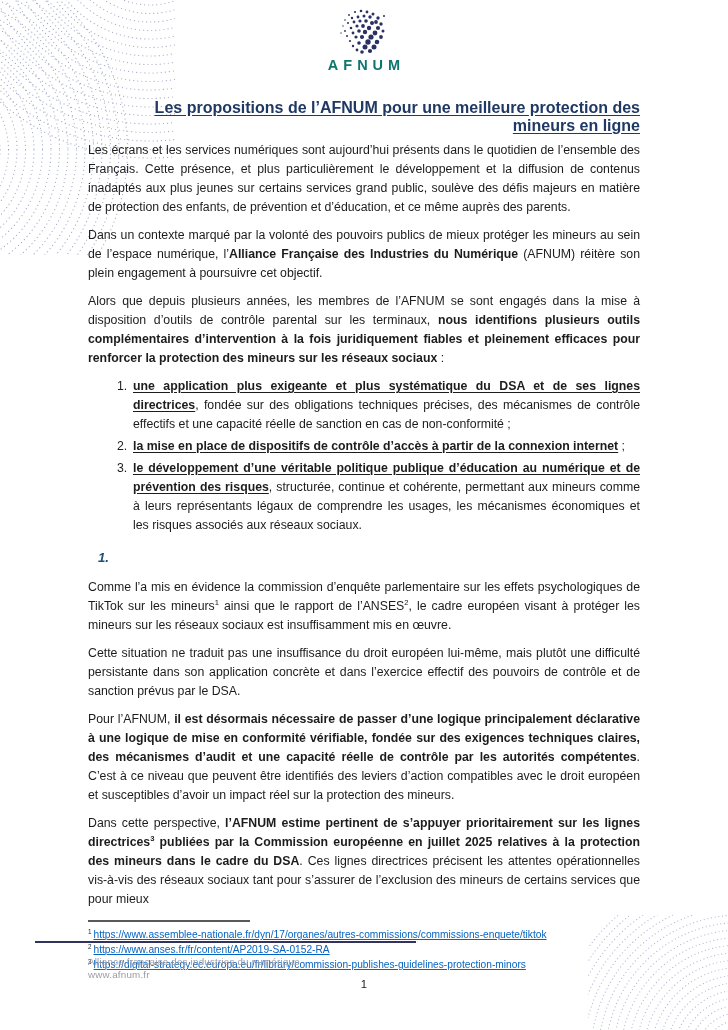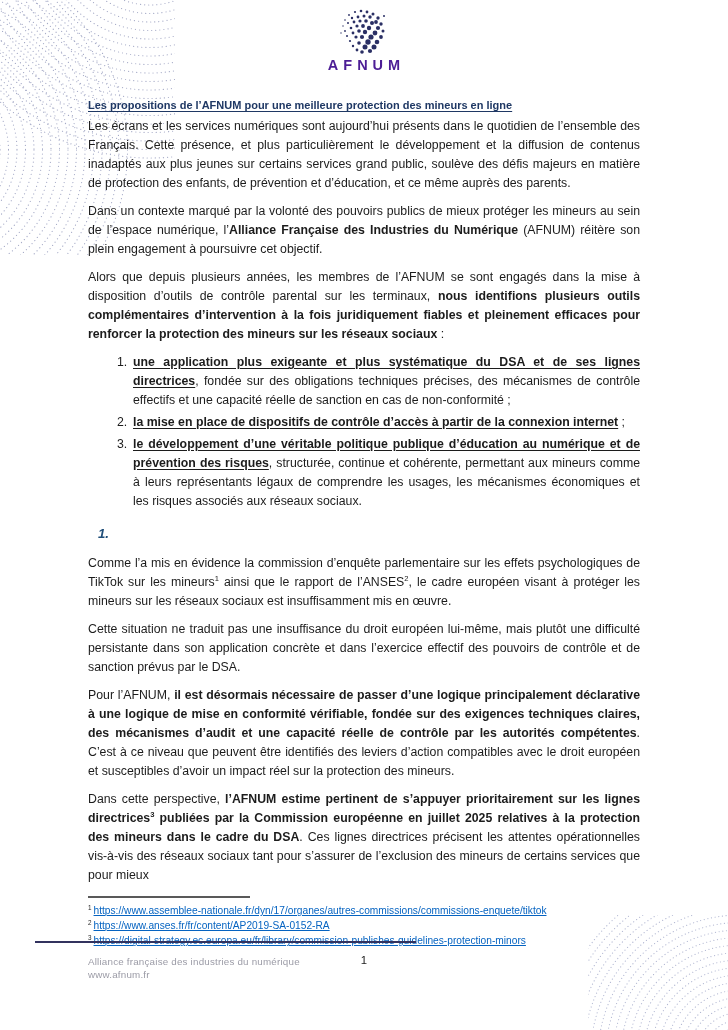--- a/index.html
+++ b/index.html
@@ -13,31 +13,31 @@
   }
   .deco{position:absolute;pointer-events:none;}
   .deco-tl{top:0;left:0;}
   .deco-br{bottom:0;right:0;}
 
   .logo-block{position:relative;padding-top:6px;text-align:center;}
   .logo-dots{display:block;margin:0 auto;}
   .logo-wordmark{
     display:block;margin-top:1px;
     font-size:14.5px;font-weight:700;letter-spacing:5px;
-    color:#4c1d95;text-indent:5px;
+    color:#0f766e;text-indent:5px;
   }
 
   .content{
     position:relative;
     padding:0 88px;
   }
   .doc-title{
     margin-top:26px;
-    text-align:left;
-    font-size:11px;font-weight:700;
+    text-align:right;
+    font-size:16px;font-weight:700;
     color:#1f3864;
     text-decoration:underline;
     text-underline-offset:2px;
   }
   .doc-dateline{
     margin-top:13px;
     text-align:center;
     font-size:12.6px;font-style:italic;
     color:#1f3864;
   }

